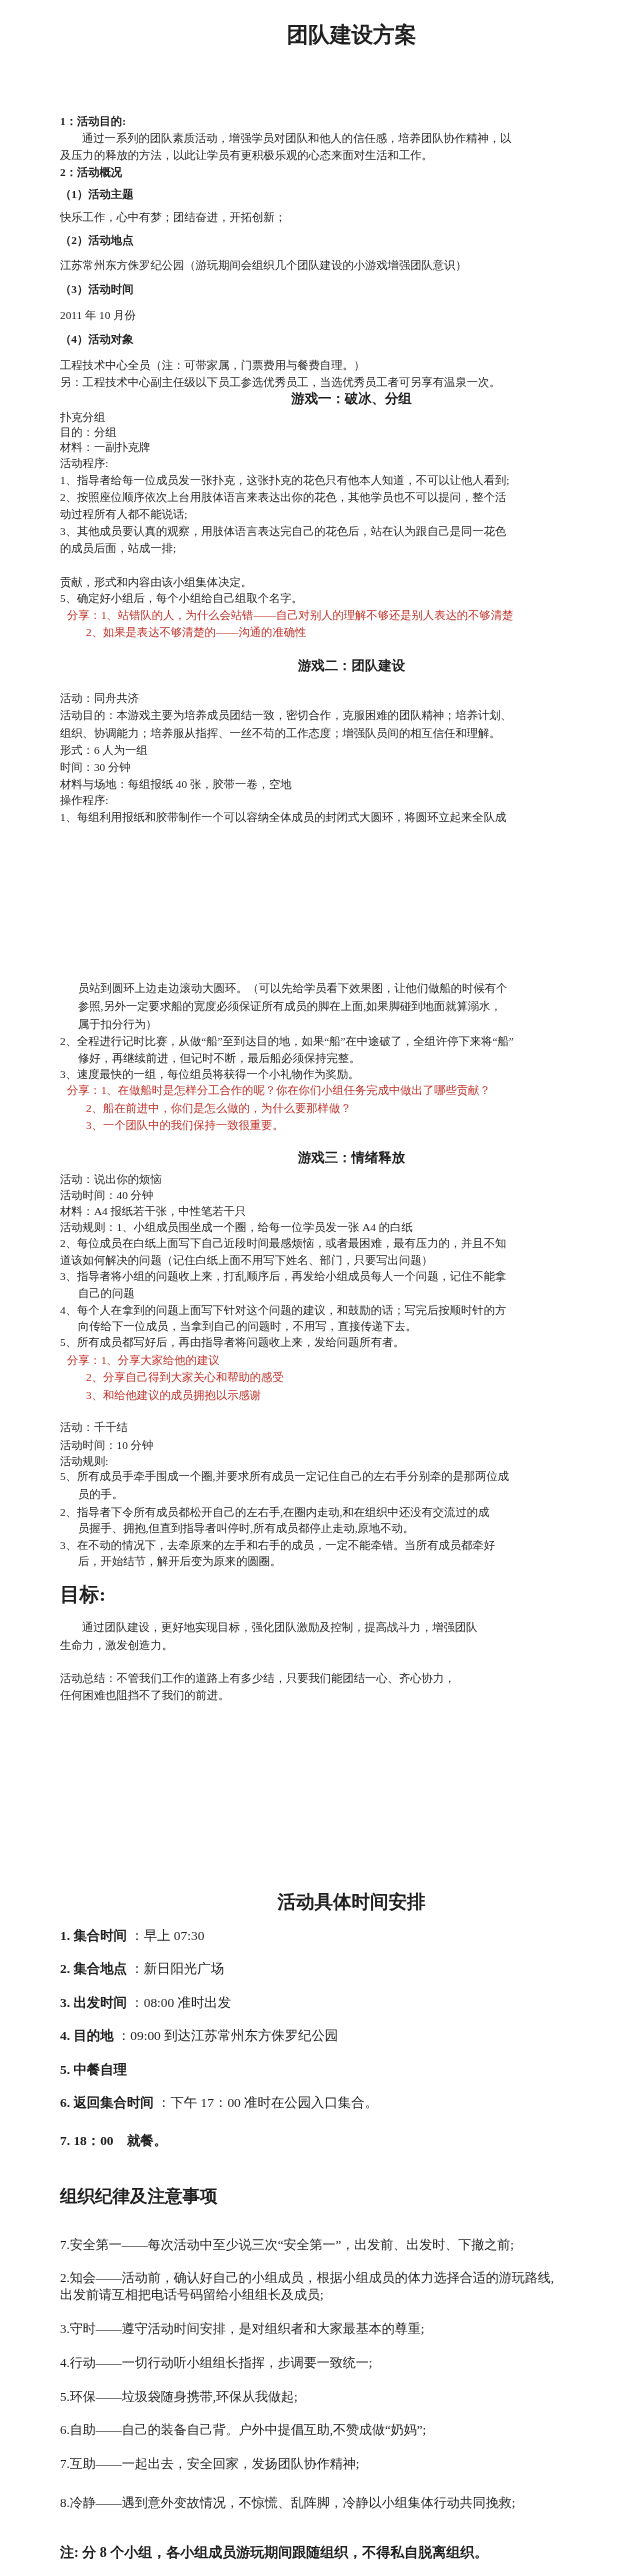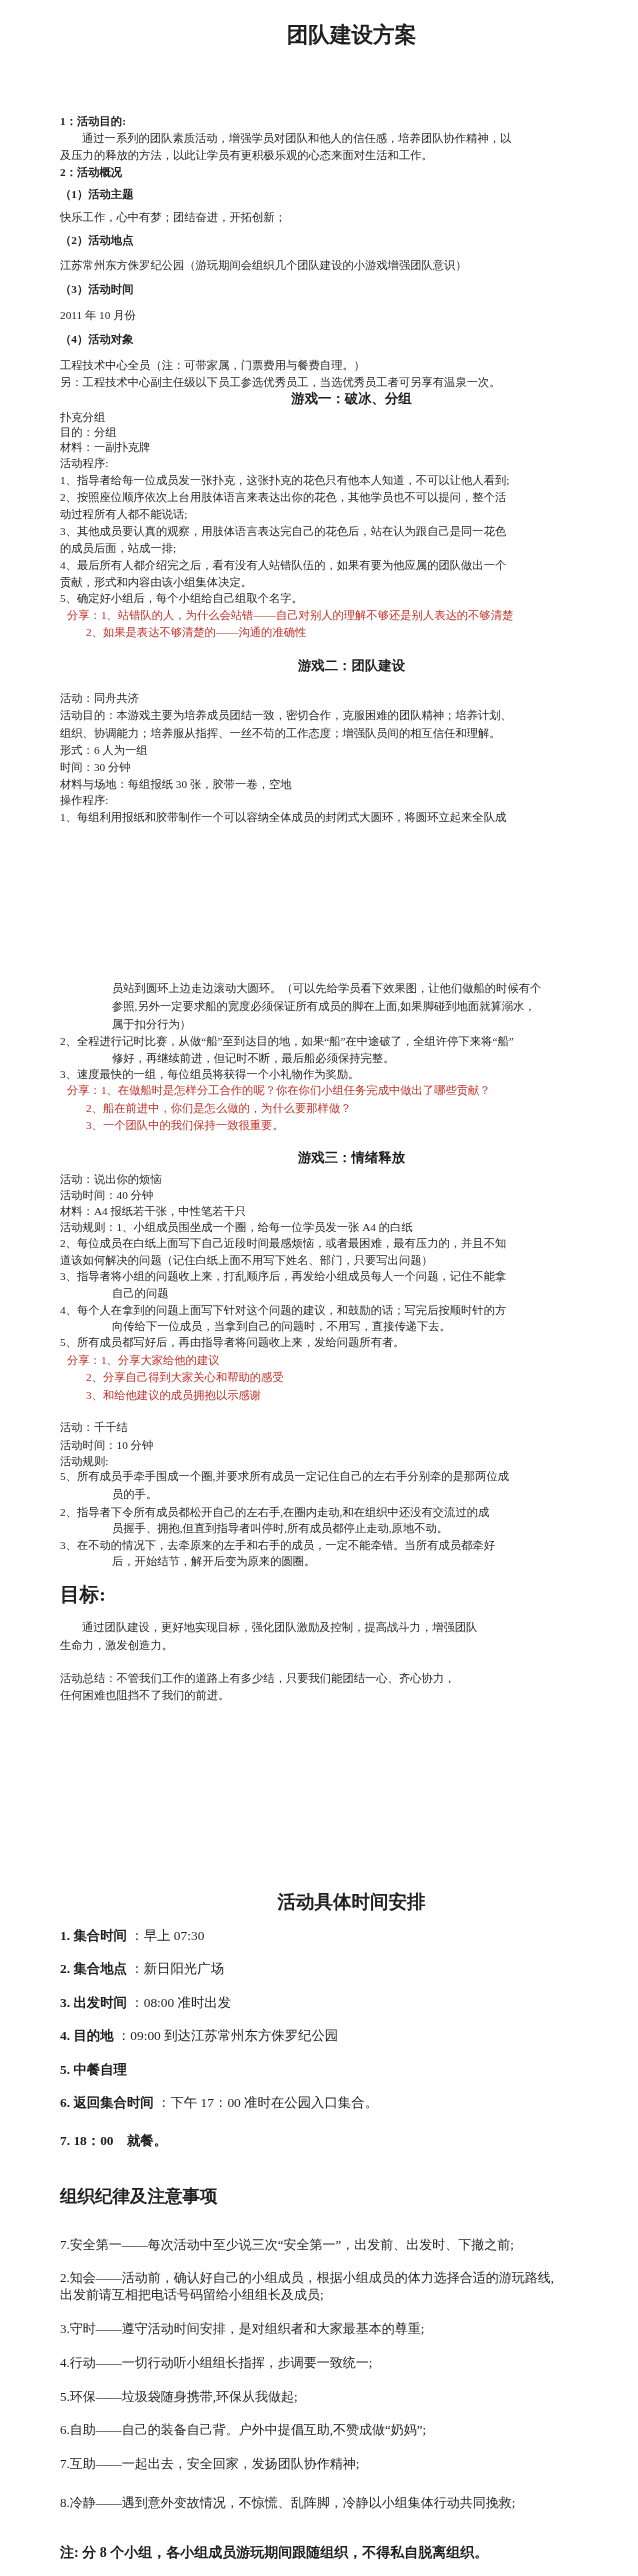--- a/index.html
+++ b/index.html
@@ -2,21 +2,21 @@
 <html style="font-size:8.2px"><head>
 <meta charset="utf-8">
 <style>
   html,body{margin:0;padding:0;background:#ffffff;}
   .page{position:relative;width:639px;height:2711px;background:#ffffff;
         font-family:"Liberation Serif","DejaVu Serif",serif;color:#1f1f1f;overflow:hidden;}
   .ln{position:absolute;left:60px;font-size:11.3px;line-height:15.5px;white-space:nowrap;}
   .b{font-weight:700;}
   .c{left:0;width:100%;text-align:center;padding-left:32px;}
   .i2{left:82px;}
-  .cont{left:78px;margin-left:34px;}
+  .cont{left:78px;}
   .share{left:67px;}
   .sub{left:86px;}
   .red{color:#c03028;}
   .title{font-size:21.6px;font-weight:700;}
   .h-game{font-size:13.4px;font-weight:700;}
   .h-goal{font-size:19.6px;font-weight:700;}
   .h-sched{font-size:18.5px;font-weight:700;}
   .h-disc{font-size:17.5px;font-weight:700;}
   .sched{font-size:13.4px;}
   .sched .lbl{font-weight:700;}
@@ -47,33 +47,32 @@
   <div class="ln c h-game" style="top:391px">游戏一：破冰、分组</div>
   <div class="ln" style="top:410px">扑克分组</div>
   <div class="ln" style="top:425px">目的：分组</div>
   <div class="ln" style="top:440px">材料：一副扑克牌</div>
   <div class="ln" style="top:456px">活动程序:</div>
   <div class="ln" style="top:473px">1、指导者给每一位成员发一张扑克，这张扑克的花色只有他本人知道，不可以让他人看到;</div>
   <div class="ln" style="top:490px">2、按照座位顺序依次上台用肢体语言来表达出你的花色，其他学员也不可以提问，整个活</div>
   <div class="ln" style="top:507px">动过程所有人都不能说话;</div>
   <div class="ln" style="top:524px">3、其他成员要认真的观察，用肢体语言表达完自己的花色后，站在认为跟自己是同一花色</div>
   <div class="ln" style="top:541px">的成员后面，站成一排;</div>
-  <div class="ln" style="top:558px">4、最后所有人都介绍完之后，看有没有人站错队伍的，如果有要为他应属的团队做出一个</div>
   <div class="ln" style="top:575px">贡献，形式和内容由该小组集体决定。</div>
   <div class="ln" style="top:591px">5、确定好小组后，每个小组给自己组取个名字。</div>
   <div class="ln red share" style="top:608px">分享：1、站错队的人，为什么会站错——自己对别人的理解不够还是别人表达的不够清楚</div>
   <div class="ln red sub" style="top:625px">2、如果是表达不够清楚的——沟通的准确性</div>
 
   <div class="ln c h-game" style="top:658px">游戏二：团队建设</div>
   <div class="ln" style="top:691px">活动：同舟共济</div>
   <div class="ln" style="top:726px">组织、协调能力；培养服从指挥、一丝不苟的工作态度；增强队员间的相互信任和理解。</div>
   <div class="ln" style="top:708px">活动目的：本游戏主要为培养成员团结一致，密切合作，克服困难的团队精神；培养计划、</div>
   <div class="ln" style="top:743px">形式：6 人为一组</div>
   <div class="ln" style="top:760px">时间：30 分钟</div>
-  <div class="ln" style="top:777px">材料与场地：每组报纸 30 张，胶带一卷，空地</div>
+  <div class="ln" style="top:777px">材料与场地：每组报纸 40 张，胶带一卷，空地</div>
   <div class="ln" style="top:793px">操作程序:</div>
   <div class="ln" style="top:810px">1、每组利用报纸和胶带制作一个可以容纳全体成员的封闭式大圆环，将圆环立起来全队成</div>
   <div class="ln cont" style="top:981px">员站到圆环上边走边滚动大圆环。（可以先给学员看下效果图，让他们做船的时候有个</div>
   <div class="ln cont" style="top:999px">参照,另外一定要求船的宽度必须保证所有成员的脚在上面,如果脚碰到地面就算溺水，</div>
   <div class="ln cont" style="top:1017px">属于扣分行为）</div>
   <div class="ln" style="top:1034px">2、全程进行记时比赛，从做“船”至到达目的地，如果“船”在中途破了，全组许停下来将“船”</div>
   <div class="ln cont" style="top:1051px">修好，再继续前进，但记时不断，最后船必须保持完整。</div>
   <div class="ln" style="top:1067px">3、速度最快的一组，每位组员将获得一个小礼物作为奖励。</div>
   <div class="ln red share" style="top:1083px">分享：1、在做船时是怎样分工合作的呢？你在你们小组任务完成中做出了哪些贡献？</div>
   <div class="ln red sub" style="top:1101px">2、船在前进中，你们是怎么做的，为什么要那样做？</div>

